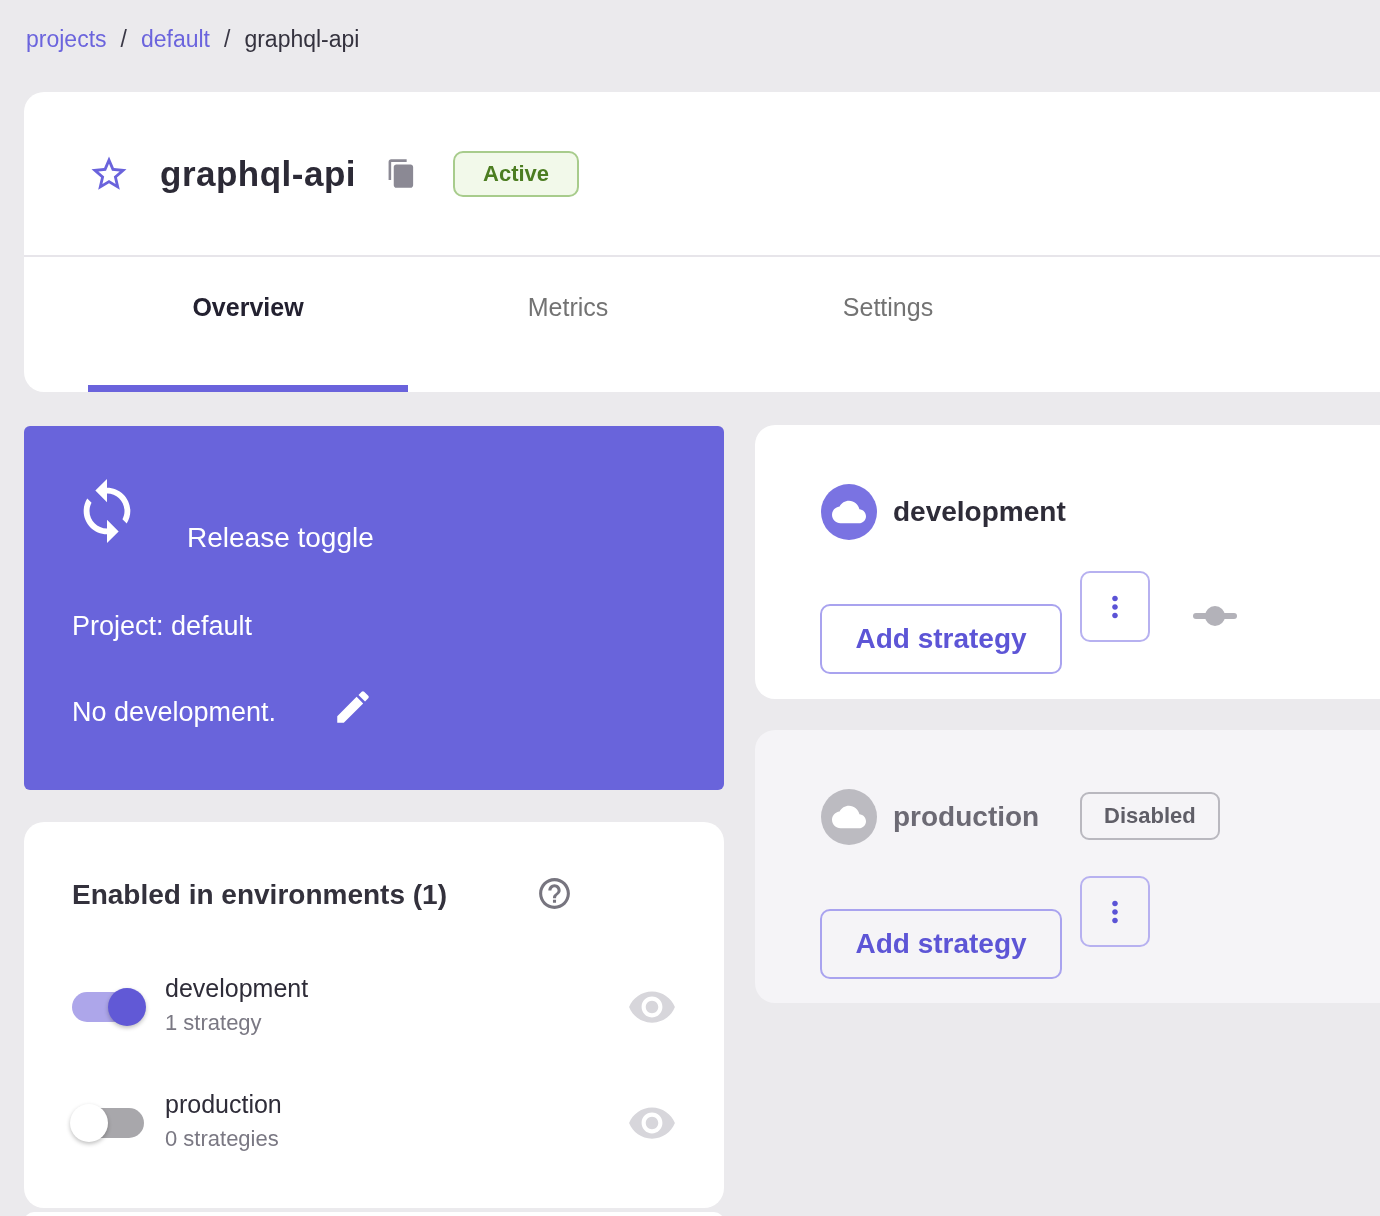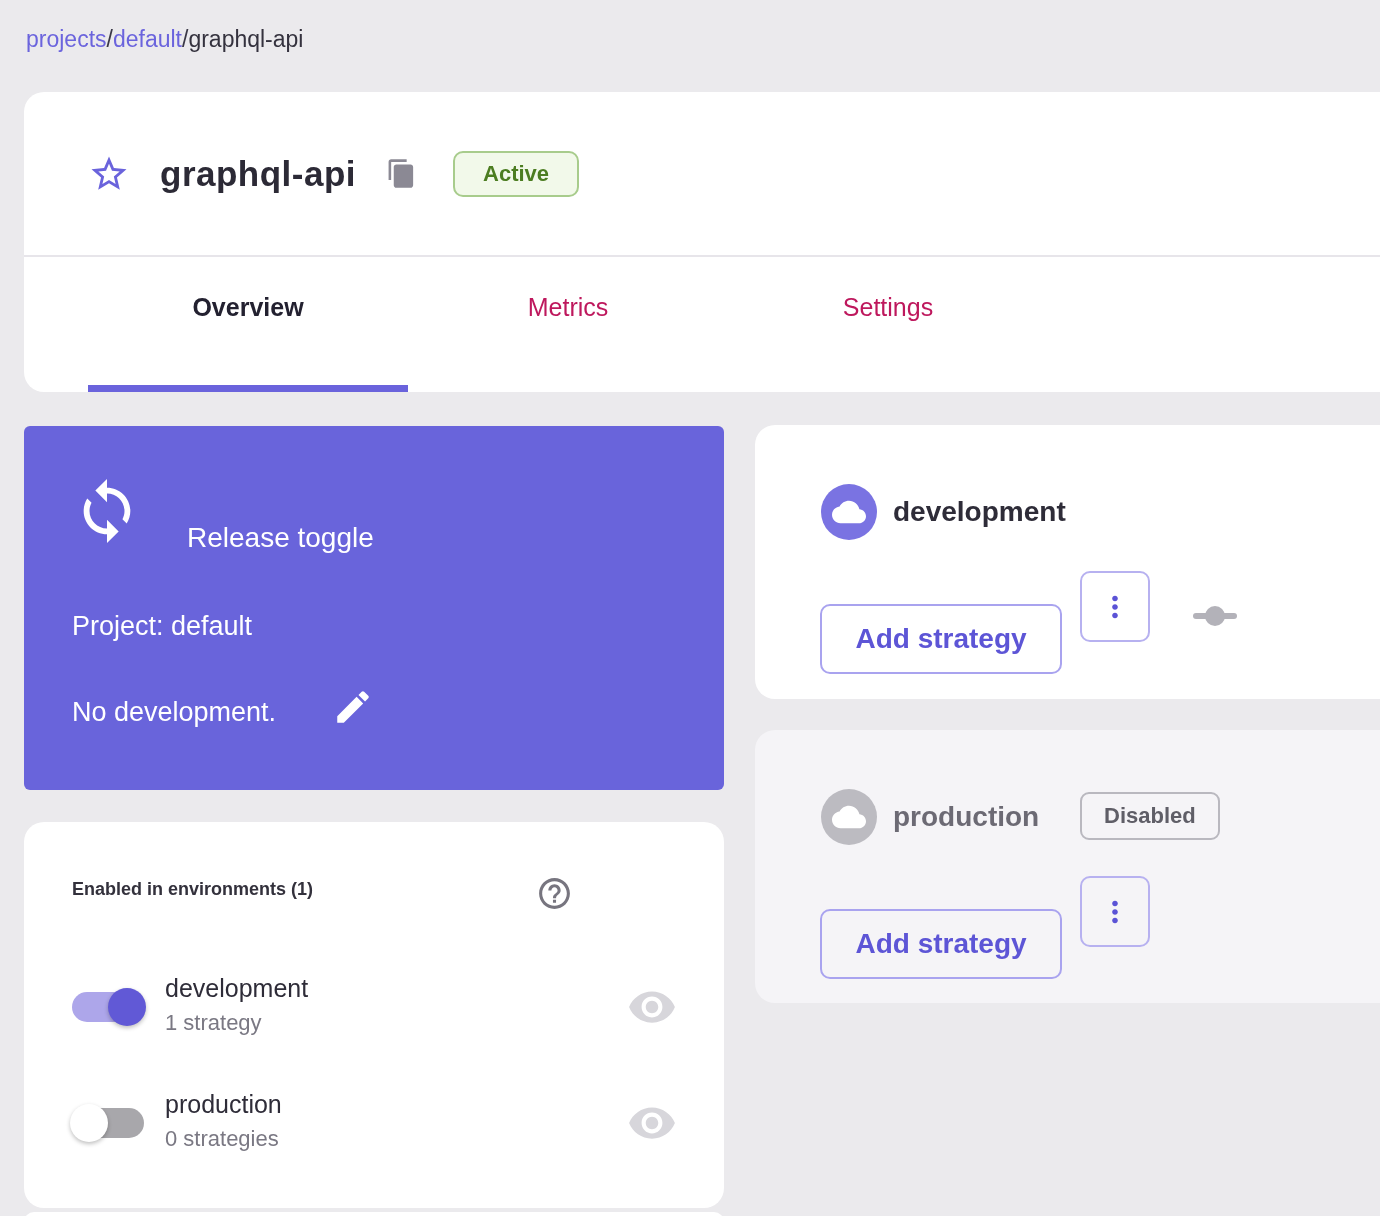--- a/index.html
+++ b/index.html
@@ -7,53 +7,53 @@
   body {
     position:relative;
     background:#ebeaed;
     font-family:"Liberation Sans","DejaVu Sans",sans-serif;
     color:#2c2a36;
     overflow:hidden;
   }
   .abs { position:absolute; }
 
   
-  .breadcrumb { left:26px; top:26px; display:flex; font-size:23px; align-items:center; }
+  .breadcrumb { left:26px; top:26px; display:flex; gap:14px; font-size:23px; align-items:center; }
   .crumb-link { color:#6b64dd; cursor:pointer; text-decoration:none; }
   .crumb-sep { color:#3a3846; }
   .crumb-current { color:#34323e; }
 
   
   .header-card { left:24px; top:92px; right:-40px; height:300px; background:#ffffff; border-radius:20px; }
   .title-row { position:absolute; left:64px; top:0; height:163px; display:flex; align-items:center; }
   .star-icon { width:42px; height:42px; color:#6a63dc; }
   .feature-title { font-size:35px; font-weight:600; color:#2c2a36; margin-left:30px; letter-spacing:0.5px; }
   .copy-icon { width:31px; height:31px; color:#8b8994; margin-left:30px; cursor:pointer; }
   .badge-active {
     margin-left:36px; padding:8px 28px; font-size:22px; font-weight:700;
     color:#4c7d21; background:#f2f9ea; border:2px solid #a8cc8c; border-radius:10px;
   }
   .header-divider { position:absolute; left:0; right:0; top:163px; height:2px; background:#e7e5ea; }
   .tab-bar { position:absolute; left:64px; top:165px; height:101px; display:flex; }
   .tab { width:320px; display:flex; align-items:center; justify-content:center;
-         font-size:25px; color:#be185d; cursor:pointer; }
+         font-size:25px; color:#737373; cursor:pointer; }
   .tab.active { font-weight:700; color:#232130; }
   .tab-indicator { position:absolute; left:64px; bottom:0; width:320px; height:7px; background:#6a63dc; }
 
   
   .feature-card { left:24px; top:426px; width:700px; height:364px; background:#6964db; border-radius:6px; color:#ffffff; }
   .loop-icon { position:absolute; left:48px; top:50px; width:70px; height:70px; color:#ffffff; }
   .feature-type { position:absolute; left:163px; top:96px; font-size:28px; }
   .feature-project { position:absolute; left:48px; top:185px; font-size:27px; }
   .feature-desc { position:absolute; left:48px; top:271px; font-size:27px; }
   .edit-icon { position:absolute; left:308px; top:260px; width:42px; height:42px; color:#ffffff; cursor:pointer; }
 
   
   .env-panel { left:24px; top:822px; width:700px; height:386px; background:#ffffff; border-radius:20px; }
-  .env-panel-title { position:absolute; left:48px; top:57px; font-size:18px; font-weight:700; color:#33313c; }
+  .env-panel-title { position:absolute; left:48px; top:57px; font-size:28px; font-weight:700; color:#33313c; }
   .help-icon { position:absolute; left:512px; top:53px; width:37px; height:37px; color:#77757f; cursor:pointer; }
   .env-row-name { font-size:25px; color:#2e2c38; }
   .env-row-sub { font-size:22px; color:#7a7883; margin-top:7px; }
   .eye-icon { width:50px; height:50px; color:#d7d6db; cursor:pointer; }
 
   
   .switch { position:absolute; width:72px; height:30px; border-radius:15px; cursor:pointer; }
   .switch.on  { background:#ada6ea; }
   .switch.off { background:#a8a7ab; }
   .switch .thumb { position:absolute; top:-4px; width:38px; height:38px; border-radius:50%;

